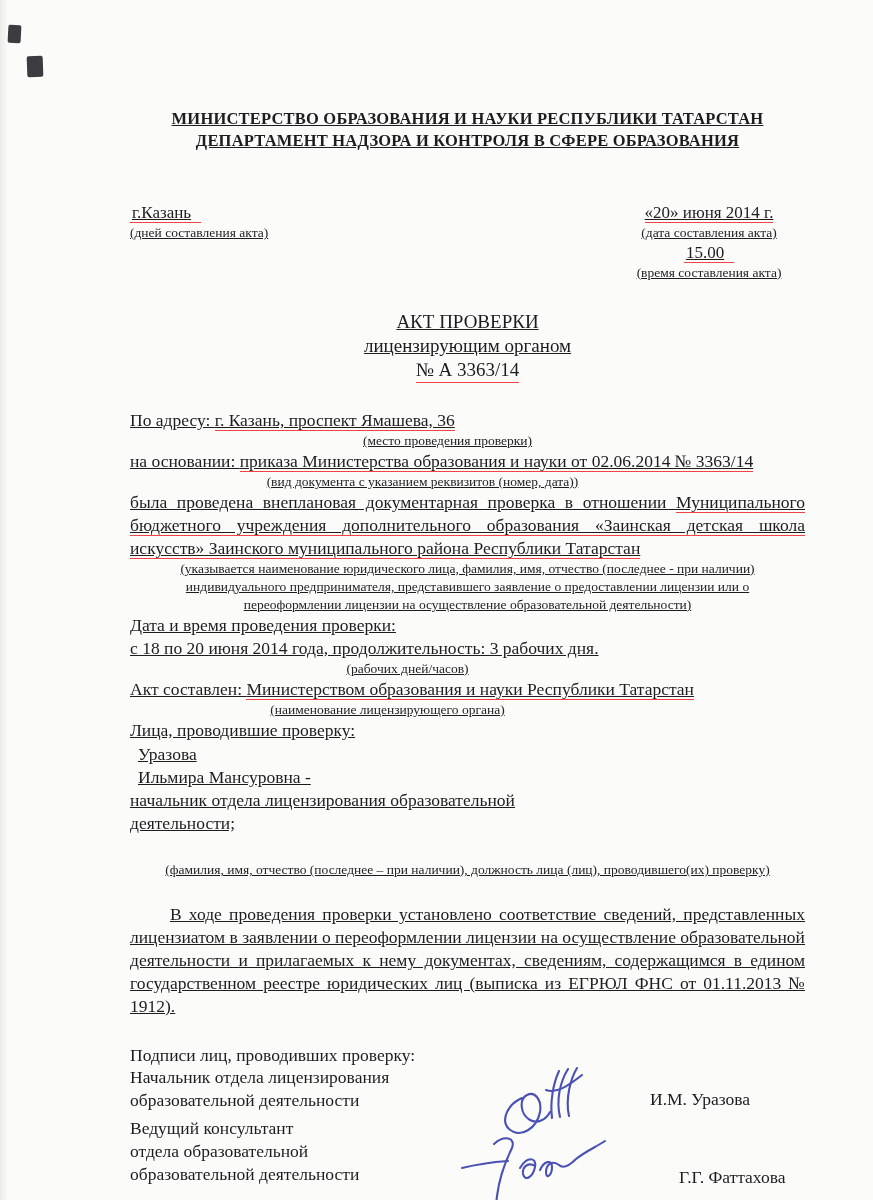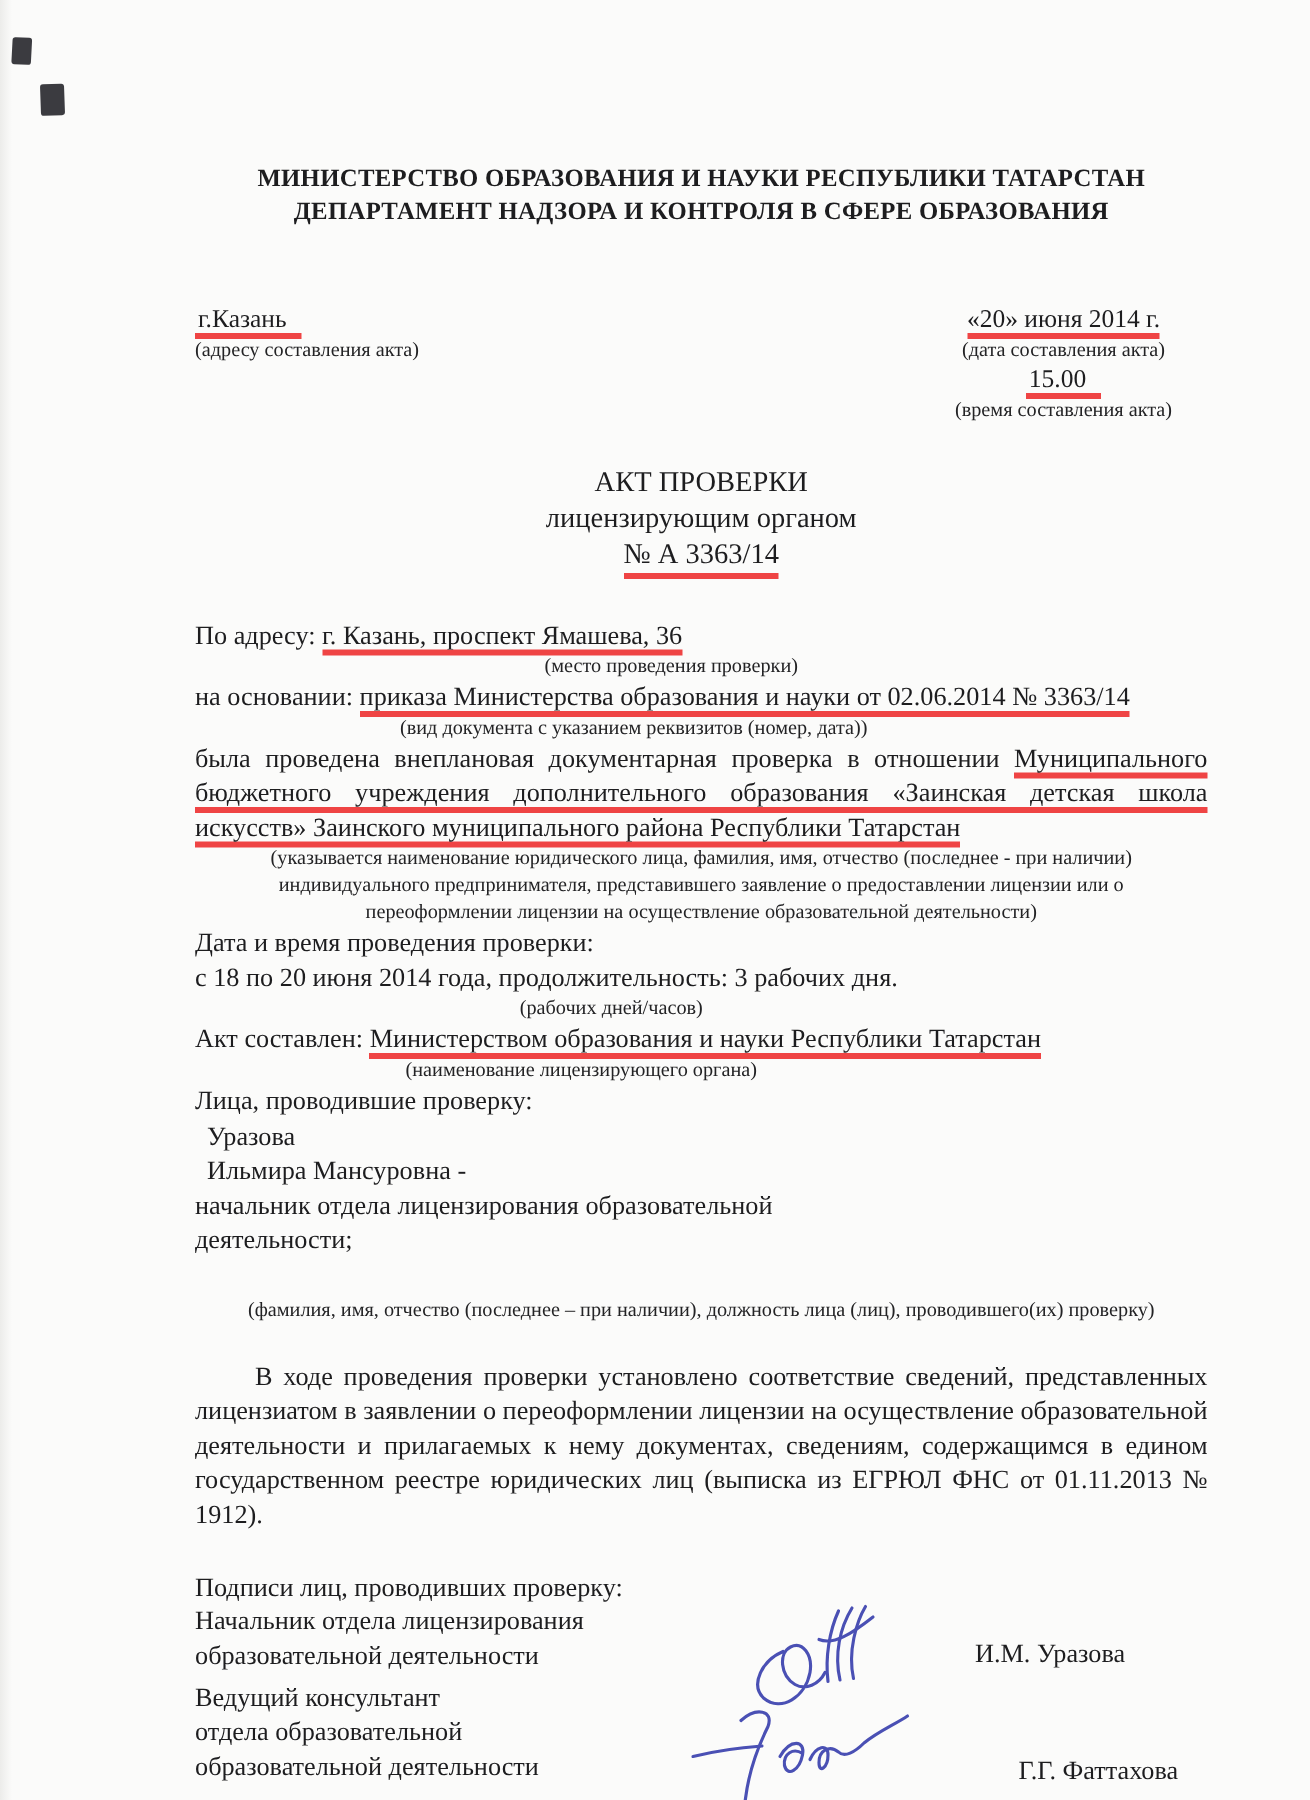--- a/index.html
+++ b/index.html
@@ -14,33 +14,33 @@
     position:absolute;left:0;top:0;width:8px;height:1200px;
     background:linear-gradient(90deg,#ececea,rgba(255,255,255,0));
   }
   .corner-mark{position:absolute;background:#26262b;border-radius:2px;opacity:.9;}
   .corner-mark.m1{left:8px;top:25px;width:13px;height:18px;transform:rotate(3deg);}
   .corner-mark.m2{left:27px;top:56px;width:16px;height:21px;transform:rotate(-2deg);}
   .page{
     position:relative;
     padding:108px 68px 16px 130px;
     box-sizing:border-box;
-    width:873px;height:1200px;
+    width:873px;height:1200px;text-decoration:underline;
   }
   .doc-header{
     text-align:center;font-weight:bold;font-size:16.5px;line-height:22px;
     letter-spacing:.2px;
   }
   .meta-row{
     display:flex;justify-content:space-between;
     margin-top:50px;
   }
   .meta-left{font-size:17px;line-height:22px;}
   .meta-right{font-size:17px;line-height:22px;text-align:center;min-width:192px;}
-  .u{border-bottom:4px solid #ef4444;}
+  .u{border-bottom:1px solid #ef4444;}
   .pad-u{padding:0 10px 0 2px;}
   .caption{font-size:13.5px;color:#232325;line-height:18px;}
   .title-block{text-align:center;margin-top:28px;font-size:19px;line-height:24px;}
   .title-num{display:inline-block;margin-top:0;}
   .body-text{font-size:17.5px;line-height:23px;}
   .line{margin:0;}
   .mt-address{margin-top:26px;}
   .center{text-align:center;}
   .justify{text-align:justify;}
   .indent{text-indent:40px;}
@@ -68,21 +68,21 @@
 <div class="page">
 
   <div class="doc-header">
     <div>МИНИСТЕРСТВО ОБРАЗОВАНИЯ И НАУКИ РЕСПУБЛИКИ ТАТАРСТАН</div>
     <div>ДЕПАРТАМЕНТ НАДЗОРА И КОНТРОЛЯ В СФЕРЕ ОБРАЗОВАНИЯ</div>
   </div>
 
   <div class="meta-row">
     <div class="meta-left">
       <div><span class="u pad-u">г.Казань</span></div>
-      <div class="caption">(адресу составления акта)</div>
+      <div class="caption">(дней составления акта)</div>
     </div>
     <div class="meta-right">
       <div><span class="u">«20» июня 2014 г.</span></div>
       <div class="caption">(дата составления акта)</div>
       <div><span class="u pad-u">15.00</span></div>
       <div class="caption">(время составления акта)</div>
     </div>
   </div>
 
   <div class="title-block">

